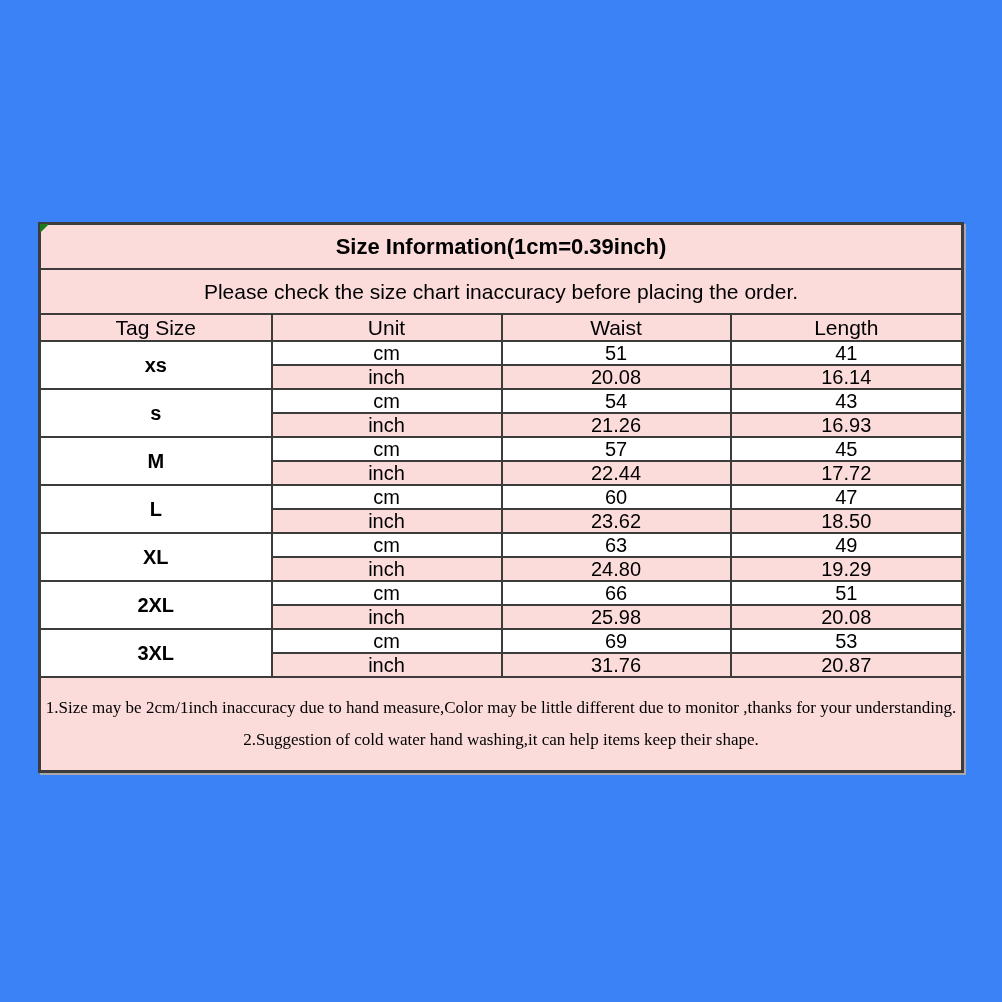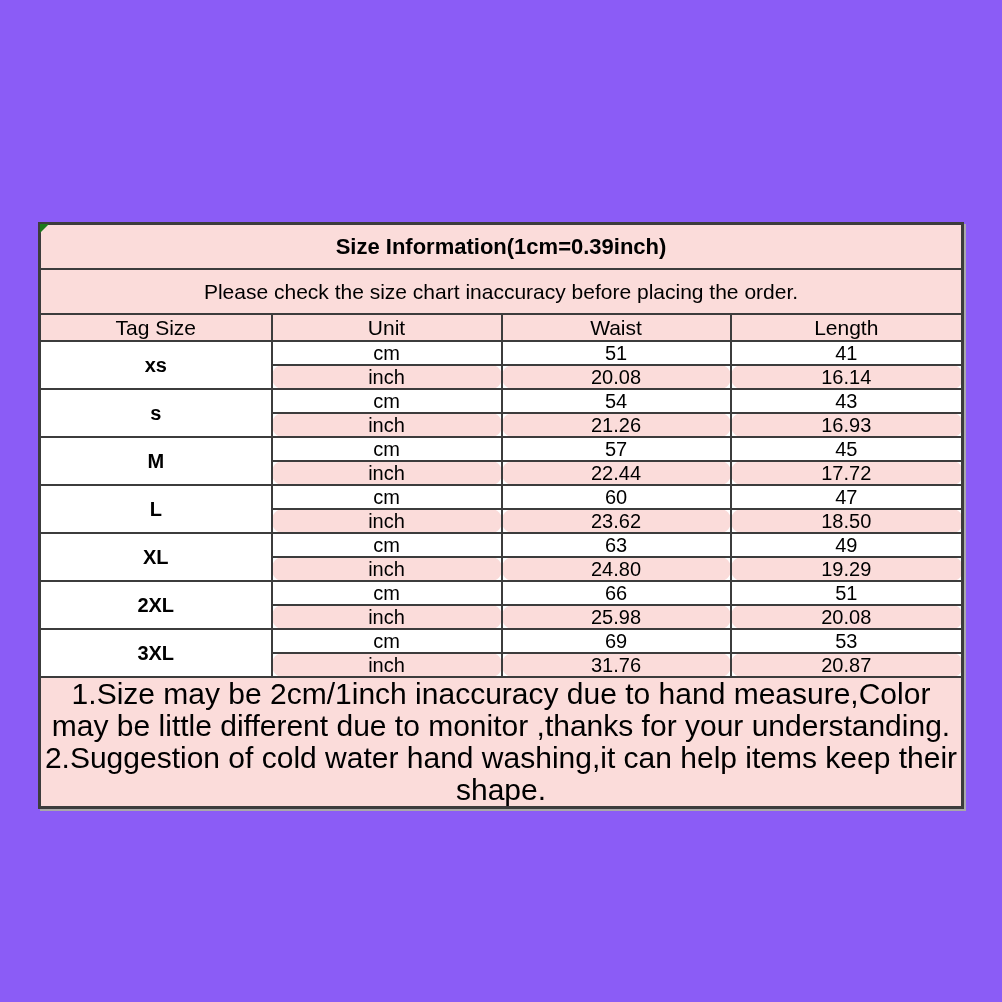--- a/index.html
+++ b/index.html
@@ -6,21 +6,21 @@
     margin: 0;
     padding: 0;
     background: #ffffff;
     font-family: "Liberation Sans", sans-serif;
     color: #000000;
   }
   .stage {
     position: relative;
     width: 1002px;
     height: 1002px;
-    background: #8b5cf6;
+    background: #3b82f6;
     overflow: hidden;
   }
   .table-wrap {
     position: absolute;
     left: 38px;
     top: 222px;
     width: 923px;
   }
   .corner-marker {
     position: absolute;
@@ -76,31 +76,31 @@
     font-size: 21px;
     background: #ffffff;
   }
   .row-cm td.sub {
     background: #ffffff;
     border-bottom-width: 1px;
     border-bottom-color: #4f4f4f;
   }
   .row-inch td.sub {
     background: #fbdcda;
-    border-radius: 11px;
   }
   .notes-cell {
     background: #fbdcda;
     text-align: left;
-    font-size: 30px;
+    font-size: 17px;
     line-height: 32px;
     padding: 2px 4px 4px 4px;
     height: 92px;
     vertical-align: middle;
     font-weight: normal;
+    font-family: Liberation Serif, serif;
   }
 </style>
 </head>
 <body>
 
 <div class="stage">
   <div class="table-wrap">
     <div class="corner-marker"></div>
     <table class="size-table">
       <colgroup>

